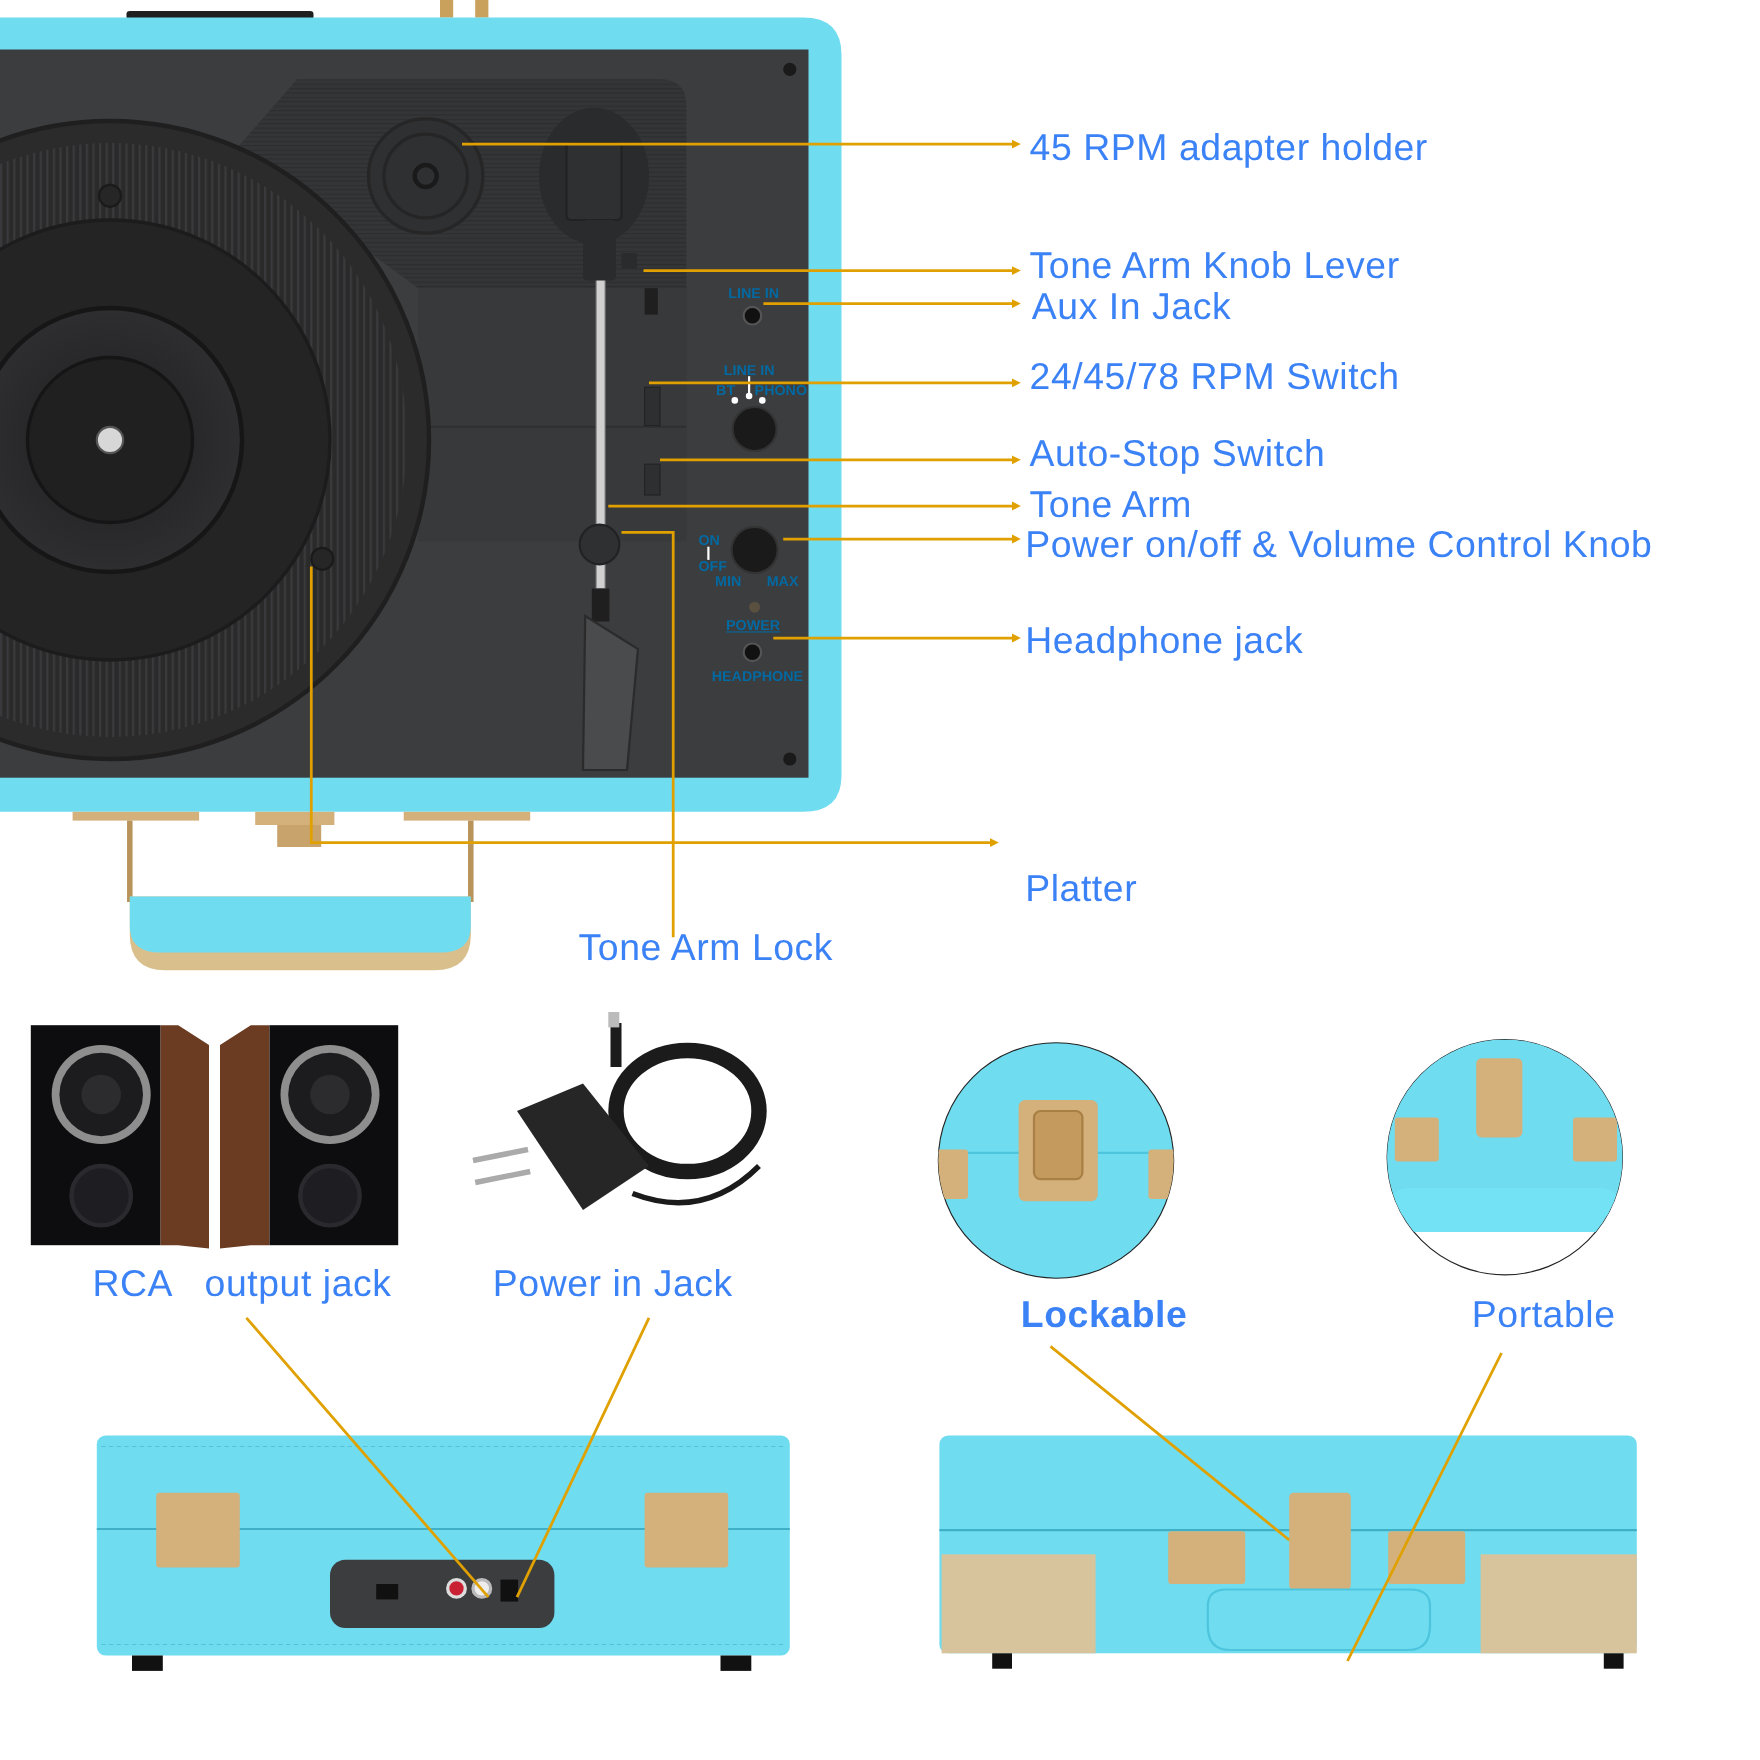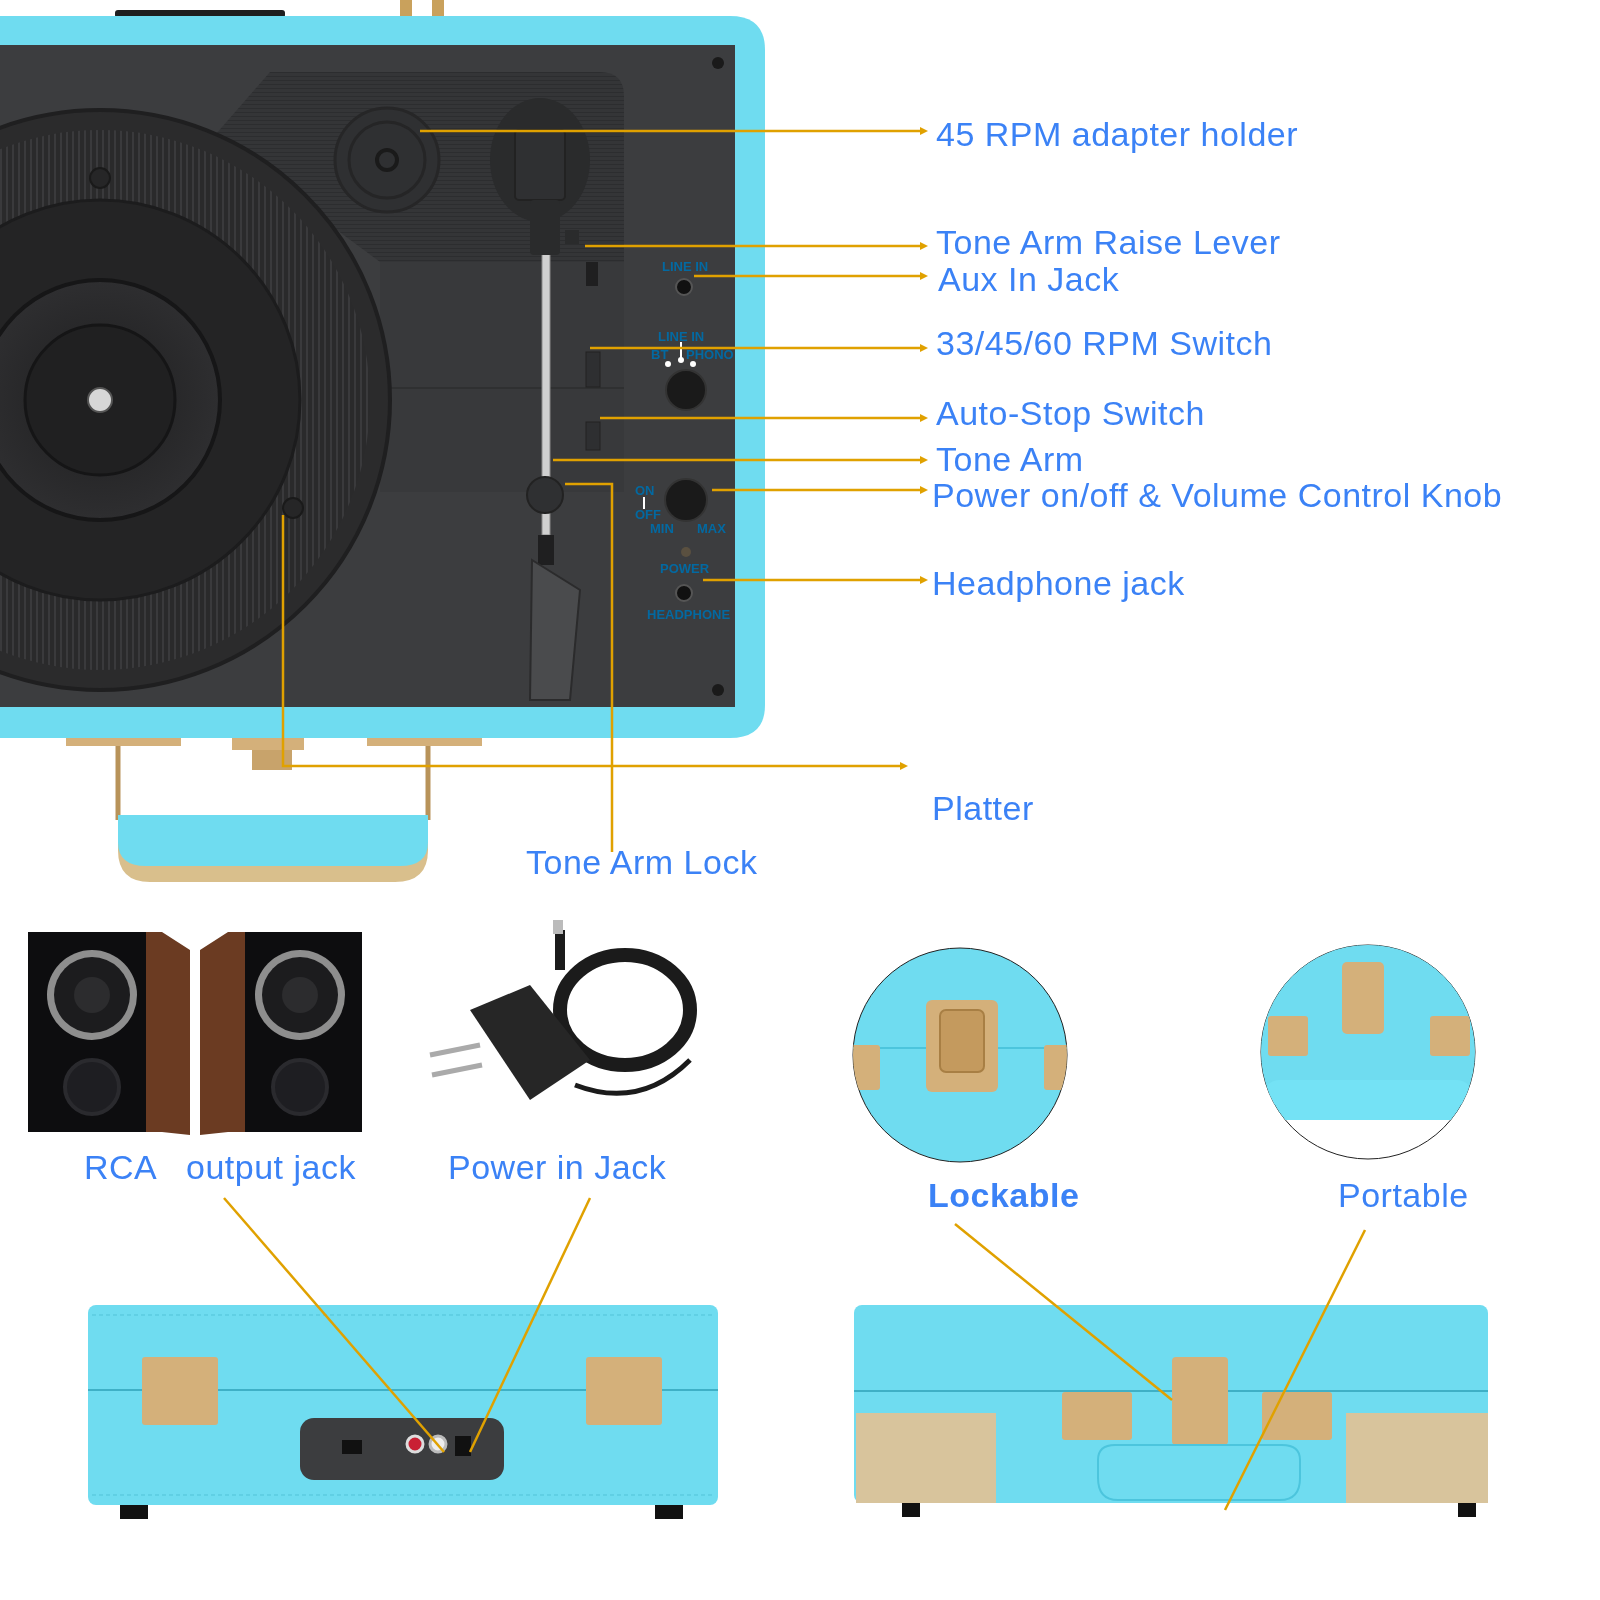--- a/index.html
+++ b/index.html
@@ -89,21 +89,21 @@
 </svg>
 
 <span class="panel-label" style="left:662px;top:260px;">LINE IN</span>
 <span class="panel-label" style="left:658px;top:330px;">LINE IN</span>
 <span class="panel-label" style="left:651px;top:348px;">BT</span>
 <span class="panel-label" style="left:686px;top:348px;">PHONO</span>
 <span class="panel-label" style="left:635px;top:484px;">ON</span>
 <span class="panel-label" style="left:635px;top:508px;">OFF</span>
 <span class="panel-label" style="left:650px;top:522px;">MIN</span>
 <span class="panel-label" style="left:697px;top:522px;">MAX</span>
-<span class="panel-label" style="left:660px;top:562px;">POWER</span>
+<span class="panel-label" style="left:660px;top:562px;text-decoration:underline;">POWER</span>
 <span class="panel-label" style="left:647px;top:608px;">HEADPHONE</span>
 
 <svg width="1600" height="1600" viewBox="0 0 1600 1600" style="pointer-events:none;">
 
   <g>
     <rect x="28" y="932" width="118" height="200" fill="#0d0d0f"></rect>
     <polygon points="146,932 162,932 190,950 190,1135 162,1132 146,1132" fill="#6b3b22"></polygon>
     <circle cx="92" cy="995" r="45" fill="#8e8e8e"></circle>
     <circle cx="92" cy="995" r="38" fill="#1c1c1e"></circle>
     <circle cx="92" cy="995" r="18" fill="#2c2c2e"></circle>
@@ -209,23 +209,23 @@
     <polygon points="920,344 928,348 920,352"></polygon>
     <polygon points="920,414 928,418 920,422"></polygon>
     <polygon points="920,456 928,460 920,464"></polygon>
     <polygon points="920,486 928,490 920,494"></polygon>
     <polygon points="920,576 928,580 920,584"></polygon>
     <polygon points="900,762 908,766 900,770"></polygon>
   </g>
 </svg>
 
 <span class="callout" style="left:936px;top:117px;">45 RPM adapter holder</span>
-<span class="callout" style="left:936px;top:225px;">Tone Arm Raise Lever</span>
+<span class="callout" style="left:936px;top:225px;">Tone Arm Knob Lever</span>
 <span class="callout" style="left:938px;top:262px;">Aux In Jack</span>
-<span class="callout" style="left:936px;top:326px;">33/45/60 RPM Switch</span>
+<span class="callout" style="left:936px;top:326px;">24/45/78 RPM Switch</span>
 <span class="callout" style="left:936px;top:396px;">Auto-Stop Switch</span>
 <span class="callout" style="left:936px;top:442px;">Tone Arm</span>
 <span class="callout" style="left:932px;top:478px;">Power on/off &amp; Volume Control Knob</span>
 <span class="callout" style="left:932px;top:566px;">Headphone jack</span>
 <span class="callout" style="left:932px;top:752px;margin-top:39px;">Platter</span>
 <span class="callout" style="left:526px;top:845px;">Tone Arm Lock</span>
 
 <span class="callout" style="left:84px;top:1150px;">RCA</span>
 <span class="callout" style="left:186px;top:1150px;">output jack</span>
 <span class="callout" style="left:448px;top:1150px;">Power in Jack</span>

